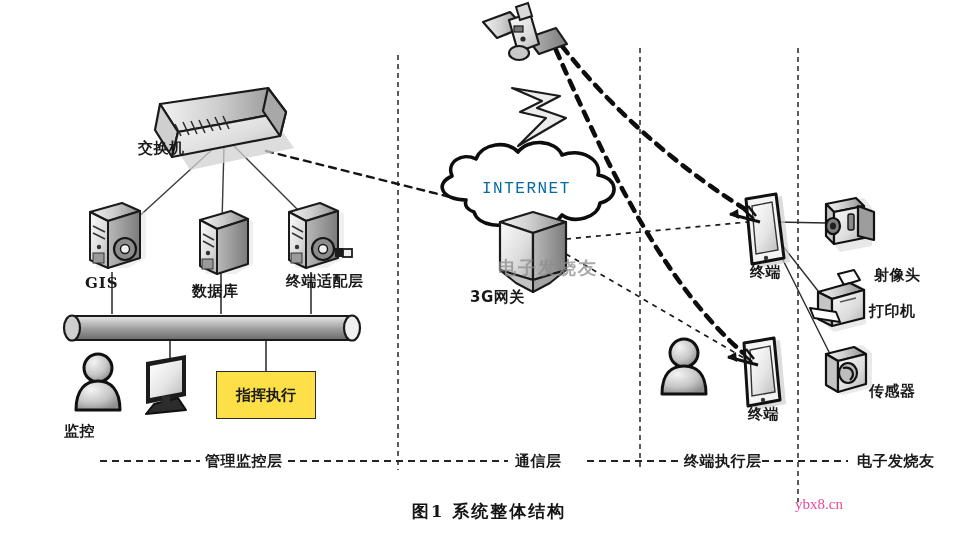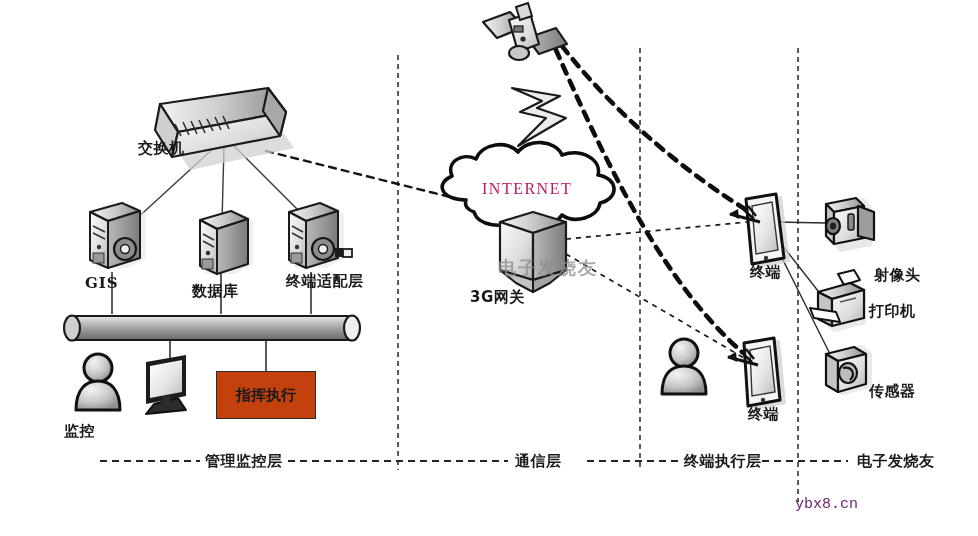--- a/index.html
+++ b/index.html
@@ -52,33 +52,33 @@
     font-family: "DejaVu Serif", "Liberation Serif", serif;
     font-weight: 700;
     font-size: 17px;
     color: #141414;
     letter-spacing: 2px;
   }
   #internet-label {
     position: absolute;
     left: 482px;
     top: 180px;
-    font-family: Liberation Serif, serif;
+    font-family: Liberation Mono, monospace;
     font-size: 16px;
     letter-spacing: 1.5px;
-    color: #be185d;
+    color: #0369a1;
   }
   .cmdbox {
     position: absolute;
     left: 216px;
     top: 371px;
     width: 100px;
     height: 48px;
     border: 1.6px solid #2b2b2b;
-    background: #c2410c;
+    background: #fde047;
     box-sizing: border-box;
     display: flex;
     align-items: center;
     justify-content: center;
     font-family: "DejaVu Sans", sans-serif;
     font-size: 15px;
     font-weight: 700;
     color: #1a1a1a;
   }
   #wm-elecfans {
@@ -99,23 +99,23 @@
     font-weight: 700;
     font-size: 18px;
     color: #8d8d8d;
     opacity: .75;
     letter-spacing: 2px;
   }
   #wm-ybx8 {
     position: absolute;
     left: 795px;
     top: 496px;
-    font-family: Liberation Mono, monospace;
+    font-family: Liberation Serif, serif;
     font-size: 15px;
-    color: #701a75;
+    color: #ec4899;
     letter-spacing: 0px;
   }
 </style>
 </head>
 <body>
 
 <div id="stage">
 
   <svg id="vec" viewBox="0 0 978 536">
     <defs>
@@ -420,14 +420,15 @@
   <div class="lbl cn" style="left:869px; top:382px;">传感器</div>
 
   <div class="lbl layer" style="left:205px; top:452px;">管理监控层</div>
   <div class="lbl layer" style="left:515px; top:452px;">通信层</div>
   <div class="lbl layer" style="left:684px; top:452px;">终端执行层</div>
   <div class="lbl layer" style="left:857px; top:452px;">电子发烧友</div>
 
   <div id="wm-cn">电子发烧友</div>
   <div id="wm-ybx8">ybx8.cn</div>
 
+  <div id="caption">图1   系统整体结构</div>
 
 </div>
 
 </body></html>

